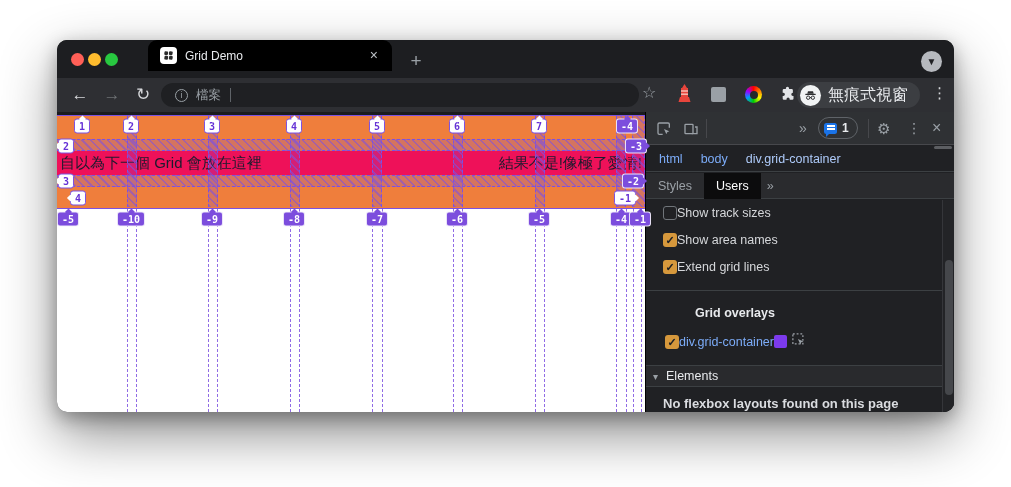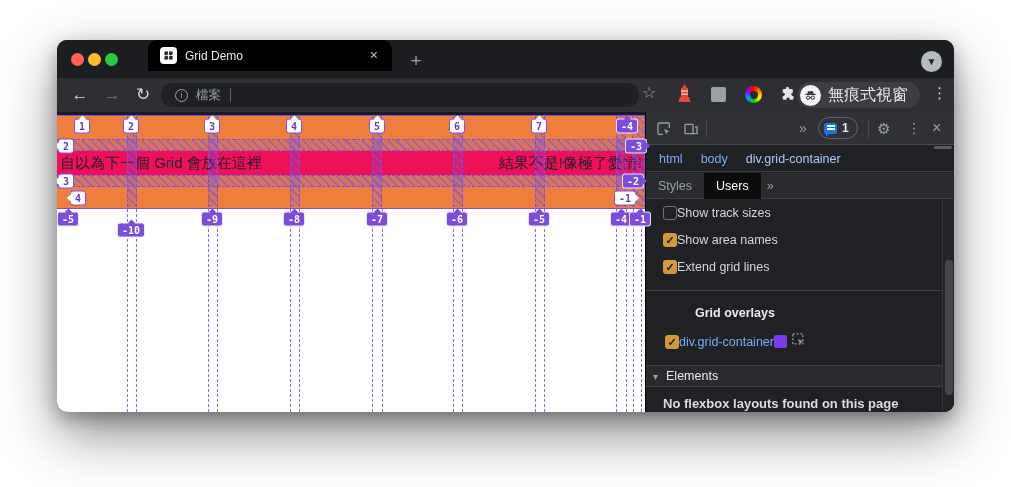--- a/index.html
+++ b/index.html
@@ -233,21 +233,21 @@
             <div class="badge white n-top" style="left: 400px; top: 14px;">6</div>
             <div class="badge white n-top" style="left: 482px; top: 14px;">7</div>
             <div class="badge purple n-top" style="left: 570px; top: 14px;">-4</div>
             <div class="badge white n-left" style="left: 9px; top: 34px;">2</div>
             <div class="badge white n-left" style="left: 9px; top: 69px;">3</div>
             <div class="badge white n-left" style="left: 21px; top: 86px;">4</div>
             <div class="badge purple n-right" style="left: 579px; top: 34px;">-3</div>
             <div class="badge purple n-right" style="left: 576px; top: 69px;">-2</div>
             <div class="badge white n-right" style="left: 568px; top: 86px;">-1</div>
             <div class="badge purple n-top" style="left: 11px; top: 107px;">-5</div>
-            <div class="badge purple n-top" style="left: 74px; top: 107px; margin-top: 11px;">-10</div>
+            <div class="badge purple n-top" style="left: 74px; top: 107px;">-10</div>
             <div class="badge purple n-top" style="left: 155px; top: 107px;">-9</div>
             <div class="badge purple n-top" style="left: 237px; top: 107px;">-8</div>
             <div class="badge purple n-top" style="left: 320px; top: 107px;">-7</div>
             <div class="badge purple n-top" style="left: 400px; top: 107px;">-6</div>
             <div class="badge purple n-top" style="left: 482px; top: 107px;">-5</div>
             <div class="badge purple n-top" style="left: 564px; top: 107px;">-4</div>
             <div class="badge purple n-top" style="left: 583px; top: 107px;">-1</div>
           </div>
       </div>
 

